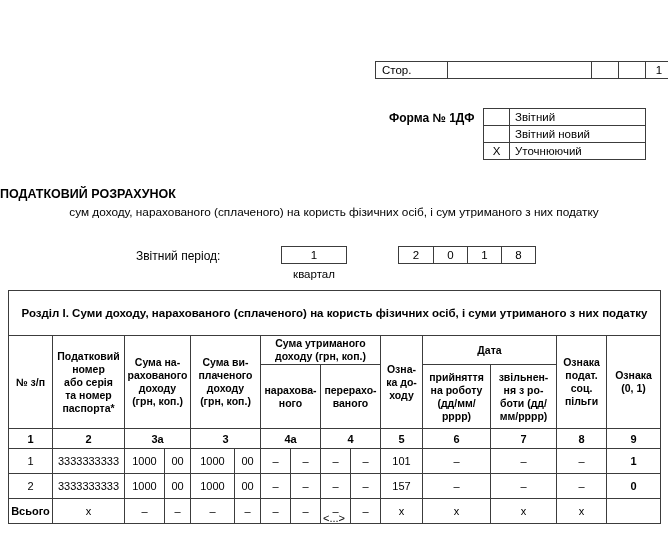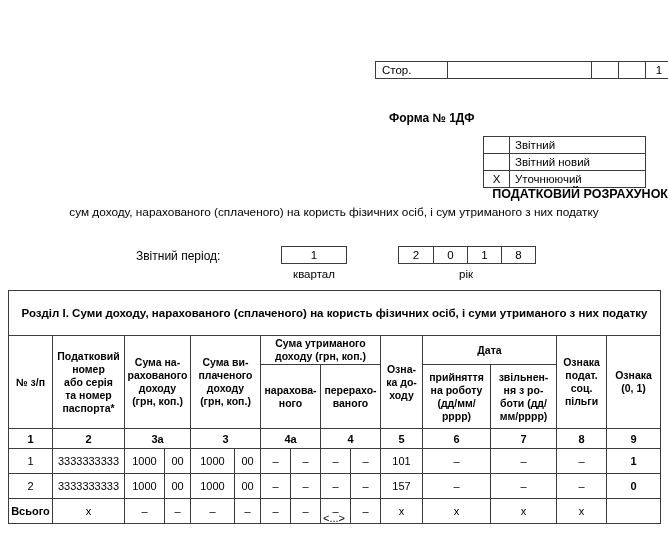--- a/index.html
+++ b/index.html
@@ -12,27 +12,27 @@
 
   
   .page-box { position:absolute; left:375px; top:61px; width:298px; height:18px;
               border:1px solid #3c3c3c; display:flex; align-items:stretch; font-size:11.5px; }
   .page-box .pb-label { width:72px; display:flex; align-items:center; padding-left:6px; border-right:1px solid #3c3c3c; }
   .page-box .pb-spacer { flex:1; }
   .page-box .pb-cell { width:27px; border-left:1px solid #3c3c3c; display:flex; align-items:center; justify-content:center; }
 
   
   .form-label { position:absolute; left:389px; top:111px; font-weight:bold; font-size:12px; }
-  .form-table { position:absolute; left:483px; top:108px; border-collapse:collapse; font-size:11.5px;margin-top:28px; }
+  .form-table { position:absolute; left:483px; top:108px; border-collapse:collapse; font-size:11.5px; }
   .form-table td { border:1px solid #3c3c3c; height:17px; }
   .form-table .mark { width:26px; text-align:center; }
   .form-table .name { width:136px; padding-left:5px; }
 
   
-  .doc-title { position:absolute; left:0; top:187px; width:668px; text-align:right; font-weight:bold; font-size:12.5px; }
+  .doc-title { position:absolute; left:0; top:187px; width:668px; text-align:left; font-weight:bold; font-size:12.5px; }
   .doc-subtitle { position:absolute; left:0; top:205px; width:668px; text-align:center; font-size:11.8px; }
 
   
   .period-label { position:absolute; left:136px; top:249px; font-size:12px; }
   .quarter-box { position:absolute; left:281px; top:246px; width:66px; height:18px; border:1px solid #3c3c3c;
                  display:flex; align-items:center; justify-content:center; font-size:11.5px; }
   .quarter-caption { position:absolute; left:281px; top:268px; width:66px; text-align:center; font-size:11.5px; }
   .year-boxes { position:absolute; left:398px; top:246px; display:flex; border:1px solid #3c3c3c; height:18px; }
   .year-boxes .yd { width:34px; display:flex; align-items:center; justify-content:center; font-size:11.5px; }
   .year-boxes .yd + .yd { border-left:1px solid #3c3c3c; }
@@ -88,21 +88,20 @@
 
   <div class="period-label">Звітний період:</div>
   <div class="quarter-box">1</div>
   <div class="quarter-caption">квартал</div>
   <div class="year-boxes">
     <div class="yd">2</div>
     <div class="yd">0</div>
     <div class="yd">1</div>
     <div class="yd">8</div>
   </div>
-  <div class="year-caption">рік</div>
 
   <table class="main-table">
     <colgroup>
       <col style="width:44px">
         <col style="width:72px">
       <col style="width:40px">
         <col style="width:26px">
       <col style="width:44px">
         <col style="width:26px">
       <col style="width:30px">

